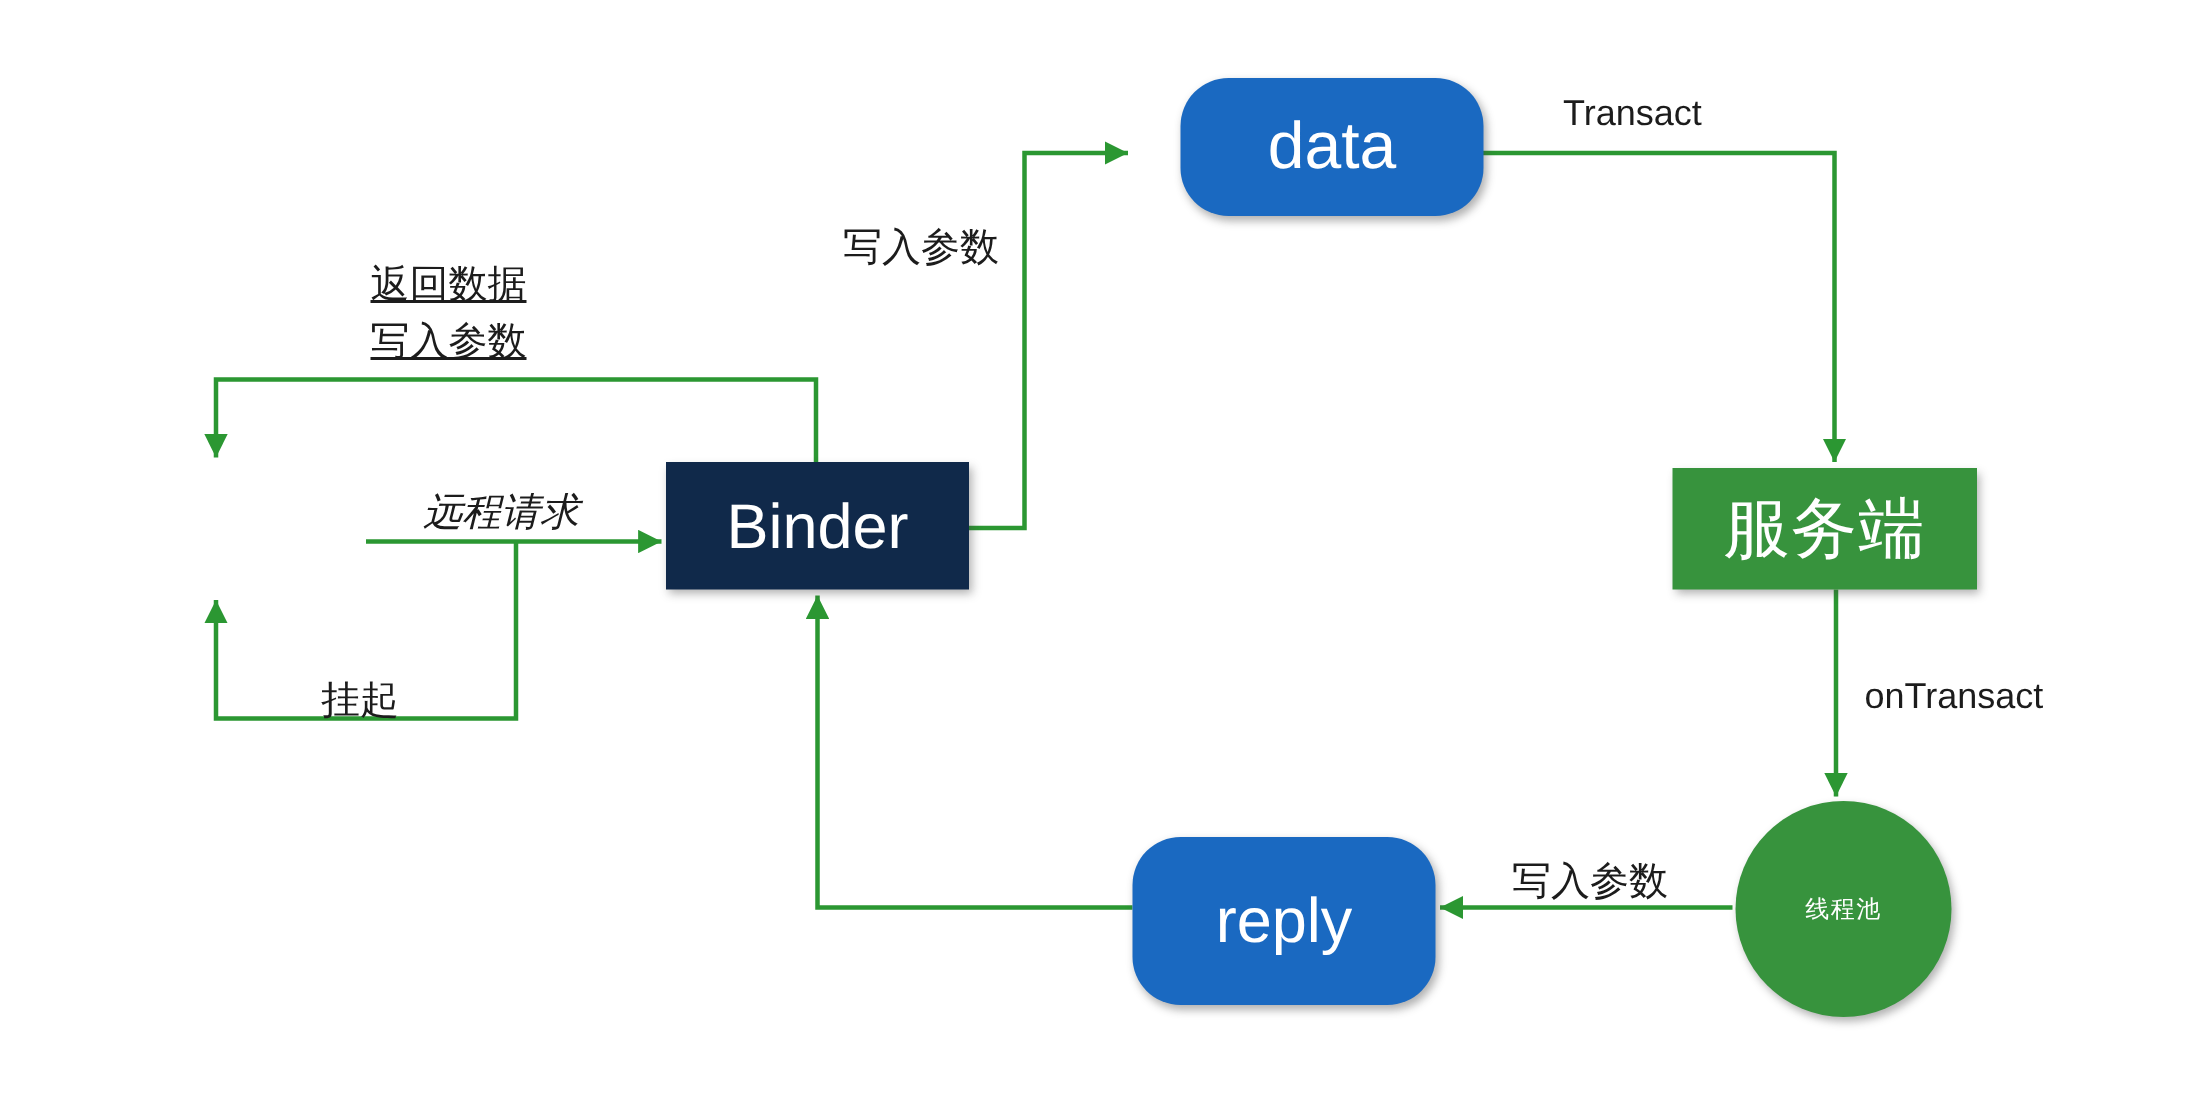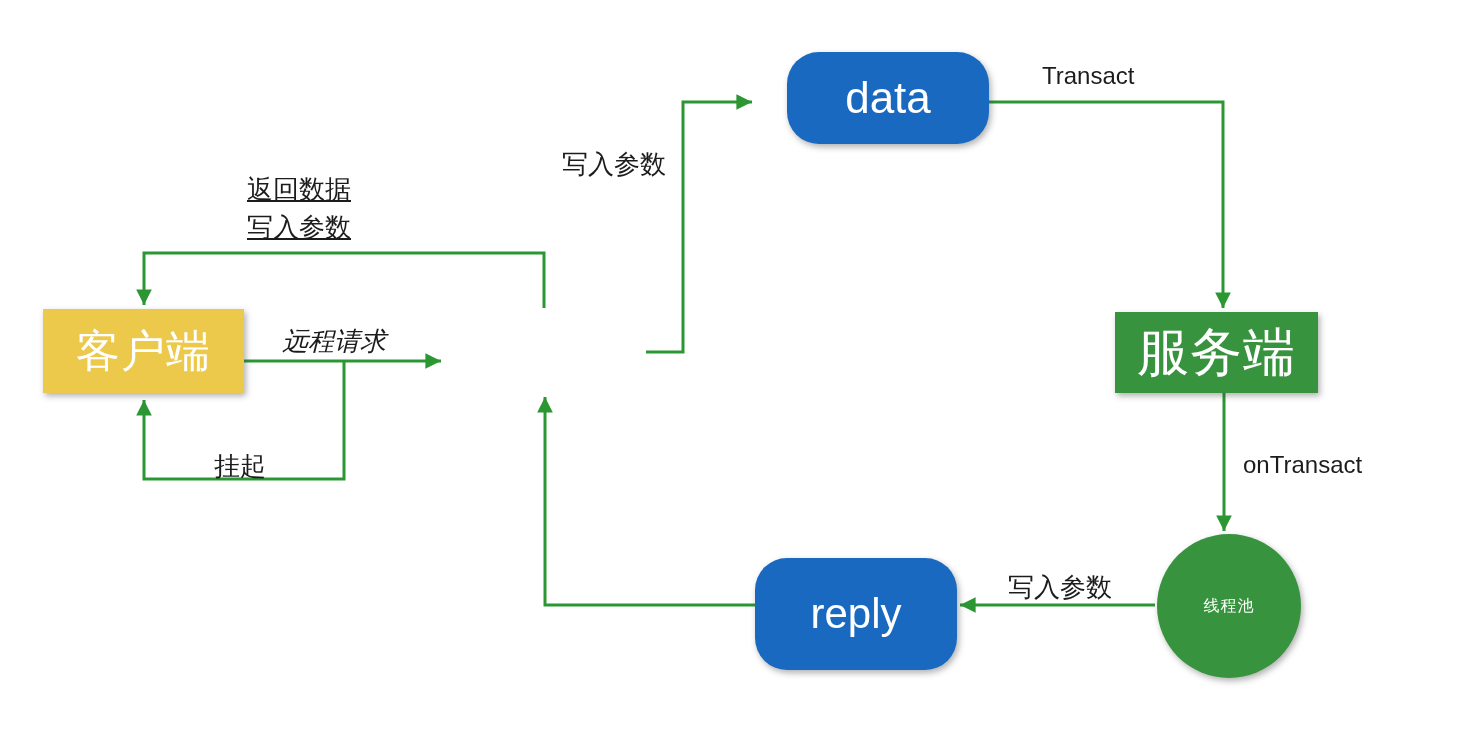--- a/index.html
+++ b/index.html
@@ -7,21 +7,21 @@
   #canvas{position:relative;width:1458px;height:740px;background:var(--bg,#fff);overflow:hidden;}
   #edges{position:absolute;left:0;top:0;width:1458px;height:740px;pointer-events:none;}
   polyline{fill:none;stroke:var(--line-green,#2b9732);stroke-width:3;}
   .arrowhead{fill:var(--line-green,#2b9732);}
   .node{position:absolute;display:flex;align-items:center;justify-content:center;
         color:#fff;font-weight:400;letter-spacing:1px;
         box-shadow:2px 3px 6px rgba(60,60,60,.4);}
   .node-client{left:43px;top:309px;width:201px;height:84px;background:var(--client-yellow,#ecc94b);font-size:44px;}
   .node-binder{left:444px;top:308px;width:202px;height:85px;background:var(--binder-navy,#10294a);font-size:42px;letter-spacing:0;}
   .node-data{left:787px;top:52px;width:202px;height:92px;background:var(--data-blue,#1a69c1);border-radius:32px;font-size:44px;letter-spacing:0;}
-  .node-server{left:1115px;top:312px;width:203px;height:81px;background:var(--server-green,#37933d);font-size:52px;}
+  .node-server{left:1115px;top:312px;width:203px;height:81px;background:var(--server-green,#37933d);font-size:44px;}
   .node-reply{left:755px;top:558px;width:202px;height:112px;background:var(--data-blue,#1a69c1);border-radius:32px;font-size:42px;letter-spacing:0;}
   .node-threadpool{left:1157px;top:534px;width:144px;height:144px;background:var(--server-green,#37933d);border-radius:50%;font-size:16px;letter-spacing:1px;}
   .label{position:absolute;color:var(--label-dark,#1c1c1c);white-space:nowrap;text-align:right;}
   .lbl-cn{font-size:26px;}
   .lbl-en{font-size:24px;}
   .lbl-remote{left:282px;top:324px;font-style:italic;}
   .lbl-suspend{left:214px;top:449px;}
   .lbl-writeparams{left:562px;top:147px;}
   .lbl-transact{left:1042px;top:62px;}
   .lbl-ontransact{left:1243px;top:451px;}
@@ -50,22 +50,22 @@
 
     <polyline points="1224,393 1224,531" marker-end="url(#arr)"></polyline>
 
     <polyline points="1155,605 960,605" marker-end="url(#arr)"></polyline>
 
     <polyline points="755,605 545,605 545,397" marker-end="url(#arr)"></polyline>
 
     <polyline points="544,308 544,253 144,253 144,305" marker-end="url(#arr)"></polyline>
   </svg>
 
-  <div class="node node-client">
-    <span>客户端</span>
+  <div class="node node-binder">
+    <span>Binder</span>
   </div>
   <div class="node node-data">
     <span>data</span>
   </div>
   <div class="node node-server">
     <span>服务端</span>
   </div>
   <div class="node node-threadpool">
     <span>线程池</span>
   </div>

